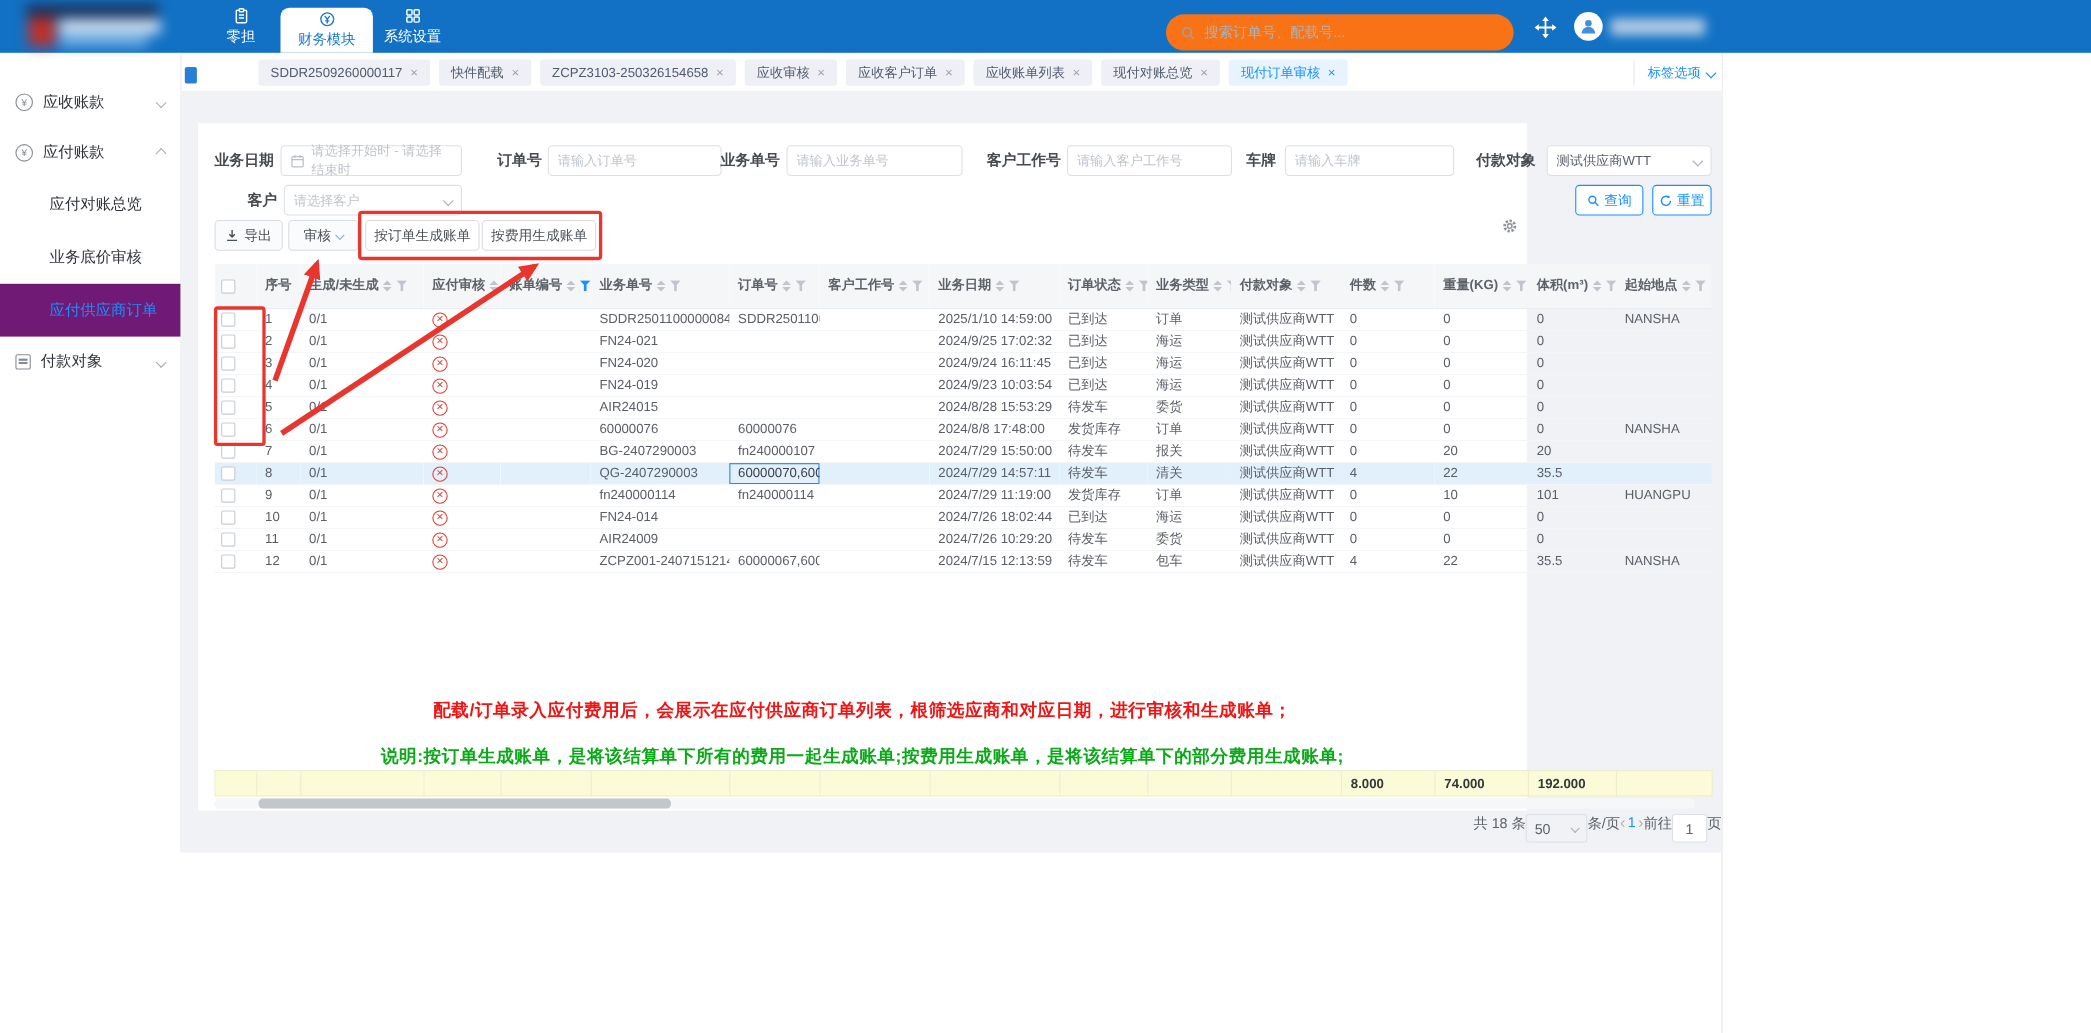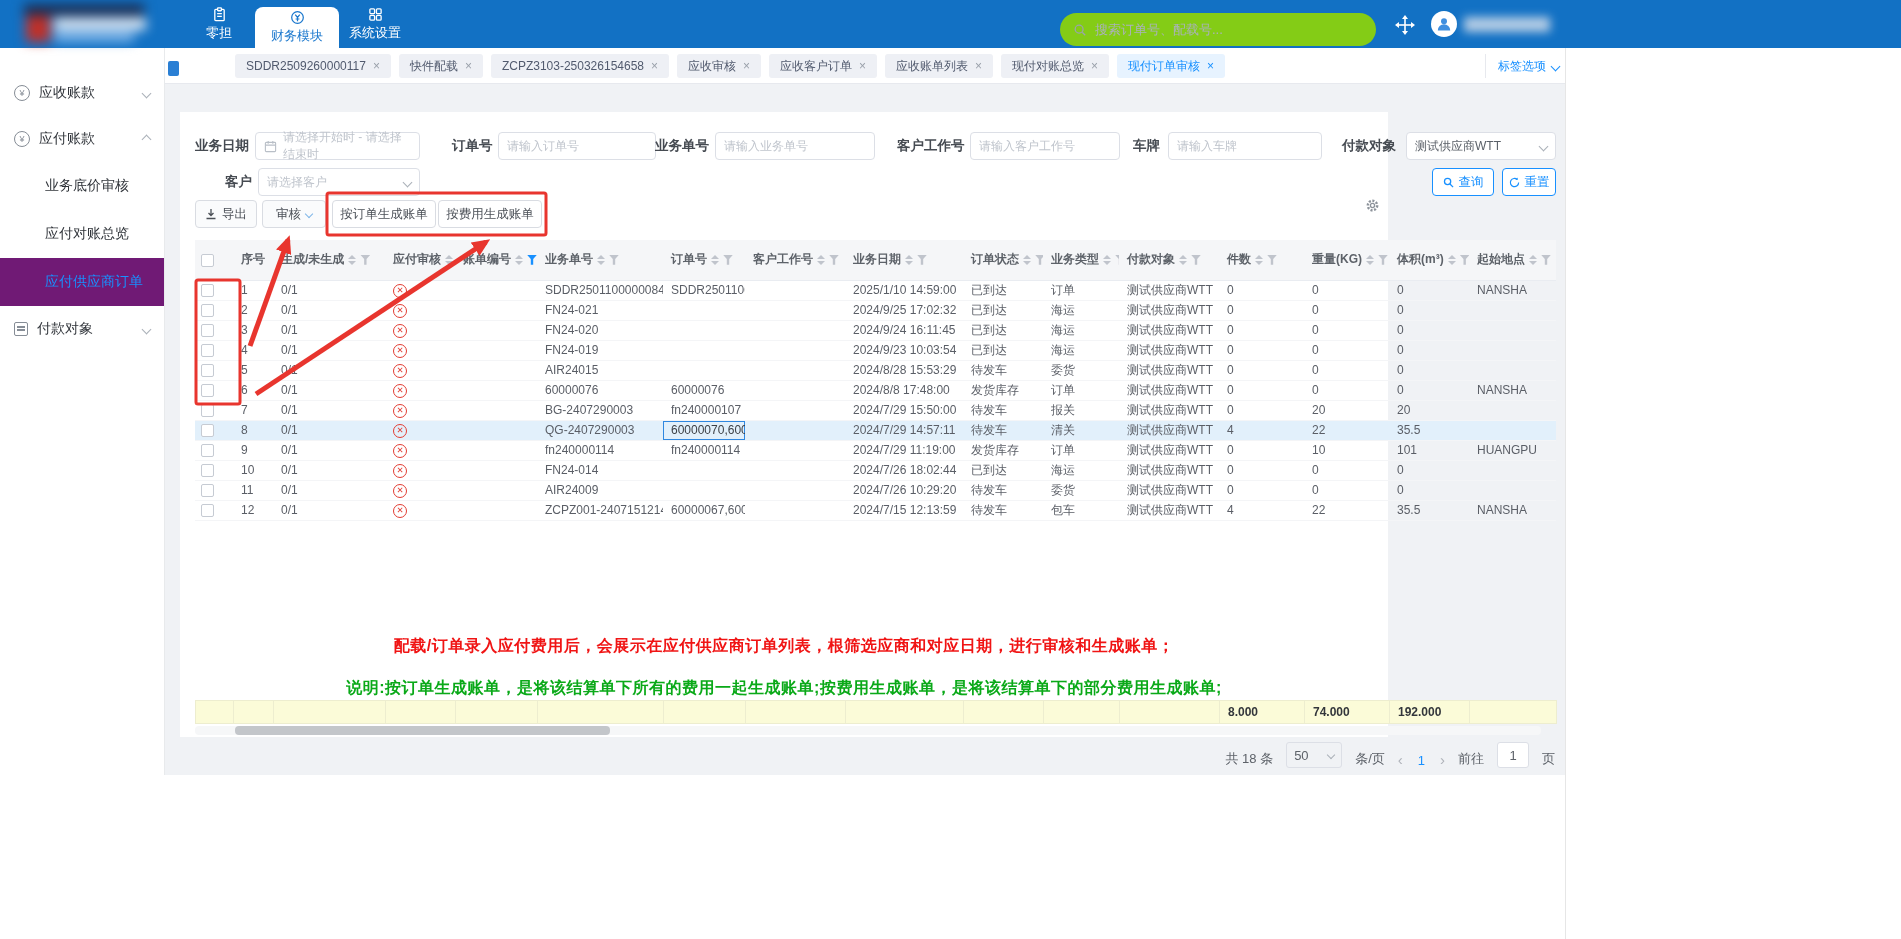--- a/index.html
+++ b/index.html
@@ -9,21 +9,21 @@
   .topbar{position:absolute;left:0;top:0;width:1901px;height:48px;background:#1271c4;z-index:2}
   .logo-blur{position:absolute;left:10px;top:2px;width:158px;height:44px;filter:blur(6px);overflow:hidden}
   .logo-blur .b1{position:absolute;left:14px;top:2px;width:120px;height:12px;background:#1b2d52}
   .logo-blur .b2{position:absolute;left:16px;top:14px;width:24px;height:26px;background:#c03028}
   .logo-blur .b3{position:absolute;left:44px;top:16px;width:92px;height:12px;background:#dfe8f2}
   .logo-blur .b4{position:absolute;left:44px;top:30px;width:80px;height:10px;background:#7db4e8}
   .nav{position:absolute;left:183px;top:0;height:48px;display:flex;align-items:flex-end}
   .nav-item{width:72px;height:48px;display:flex;flex-direction:column;align-items:center;justify-content:center;gap:2px;color:#fff;font-size:13px;cursor:pointer}
   .nav-item svg{width:15px;height:15px}
   .nav-item.active{width:84px;height:41px;margin-top:7px;background:#fff;color:#1a77cd;border-radius:8px 8px 0 0}
-  .search-box{position:absolute;left:1060px;top:13px;width:316px;height:33px;background:#84cc16;border-radius:17px;display:flex;align-items:center;padding:0 13px;gap:8px}
+  .search-box{position:absolute;left:1060px;top:13px;width:316px;height:33px;background:#f97316;border-radius:17px;display:flex;align-items:center;padding:0 13px;gap:8px}
   .search-box svg{width:14px;height:14px;color:#9aa3ad;flex:0 0 auto}
   .search-box input{border:none;outline:none;flex:1;font-size:13px;color:#333;background:transparent}
   .search-box input::placeholder{color:#aab2bc}
   .move-icon{position:absolute;left:1394px;top:14px;width:22px;height:22px;color:#fff;cursor:pointer}
   .avatar{position:absolute;left:1431px;top:11px;width:26px;height:26px;border-radius:50%;background:#fff;display:flex;align-items:center;justify-content:center}
   .avatar svg{width:18px;height:18px;color:#3f8fe0}
   .user-blur{position:absolute;left:1464px;top:17px;width:86px;height:15px;background:#cfdbea;opacity:.85;filter:blur(5px)}
   
   .tabbar{position:absolute;left:165px;top:48px;width:1400px;height:36px;background:#fff;border-bottom:1px solid #e7e9ee;z-index:1}
   .tab-ind{position:absolute;left:3px;top:13px;width:11px;height:15px;background:#2a7fd4;border-radius:2px}
@@ -86,21 +86,21 @@
   .note{position:absolute;left:0;width:100%;text-align:center;font-size:16px;font-weight:600;letter-spacing:.5px;white-space:nowrap}
   .note.red{top:524px;color:#f01414}
   .note.green{top:566px;color:#0aa918}
   
   .t-sum{top:588px}
   .t-sum td{height:23px;background:#fbfbd8;border:1px solid #ededcf;font-size:12px;color:#33363b;padding:0 4px 0 8px;font-weight:700;white-space:nowrap}
   
   .hscroll{position:absolute;left:15px;top:614px;width:1346px;height:9px;background:#f6f7f8;border-radius:4px}
   .hthumb{position:absolute;left:40px;top:0;width:375px;height:9px;background:#c3c6ca;border-radius:4px;cursor:grab}
   
-  .pager{position:absolute;right:10px;top:656px;height:28px;display:flex;align-items:flex-end;gap:13px;font-size:13px;color:#5d6269}
+  .pager{position:absolute;right:0;top:656px;height:28px;display:flex;align-items:flex-start;font-size:13px;color:#5d6269}
   .psel{width:56px;height:26px;border:1px solid #dcdfe6;border-radius:3px;display:flex;align-items:center;justify-content:space-between;padding:0 7px;cursor:pointer}
   .parrow{color:#aeb2b9;font-size:15px;cursor:pointer}
   .pcur{color:#1890ff;cursor:pointer;padding:0 2px}
   .pgoto{width:32px;height:26px;border:1px solid #dcdfe6;border-radius:3px;text-align:center;font-size:13px;color:#5d6269;outline:none}
   
   .overlay{position:absolute;left:0;top:0;width:1901px;height:939px;pointer-events:none;z-index:10}
 </style>
 </head>
 <body>
 
@@ -215,25 +215,25 @@
     <span class="chev"></span>
   </div>
   <div class="side-group">
     <span class="coin">¥</span>
     <span>应付账款</span>
     <span class="chev up"></span>
   </div>
   <div>
 
       <div class="side-sub">
+        <span>应付对账总览</span>
+      </div>
+
+      <div class="side-sub">
         <span>业务底价审核</span>
-      </div>
-
-      <div class="side-sub">
-        <span>应付对账总览</span>
       </div>
 
       <div class="side-sub active">
         <span>应付供应商订单</span>
       </div>
 
     </div>
   <div class="side-group">
     <span class="rpt"></span>
     <span>付款对象</span>

